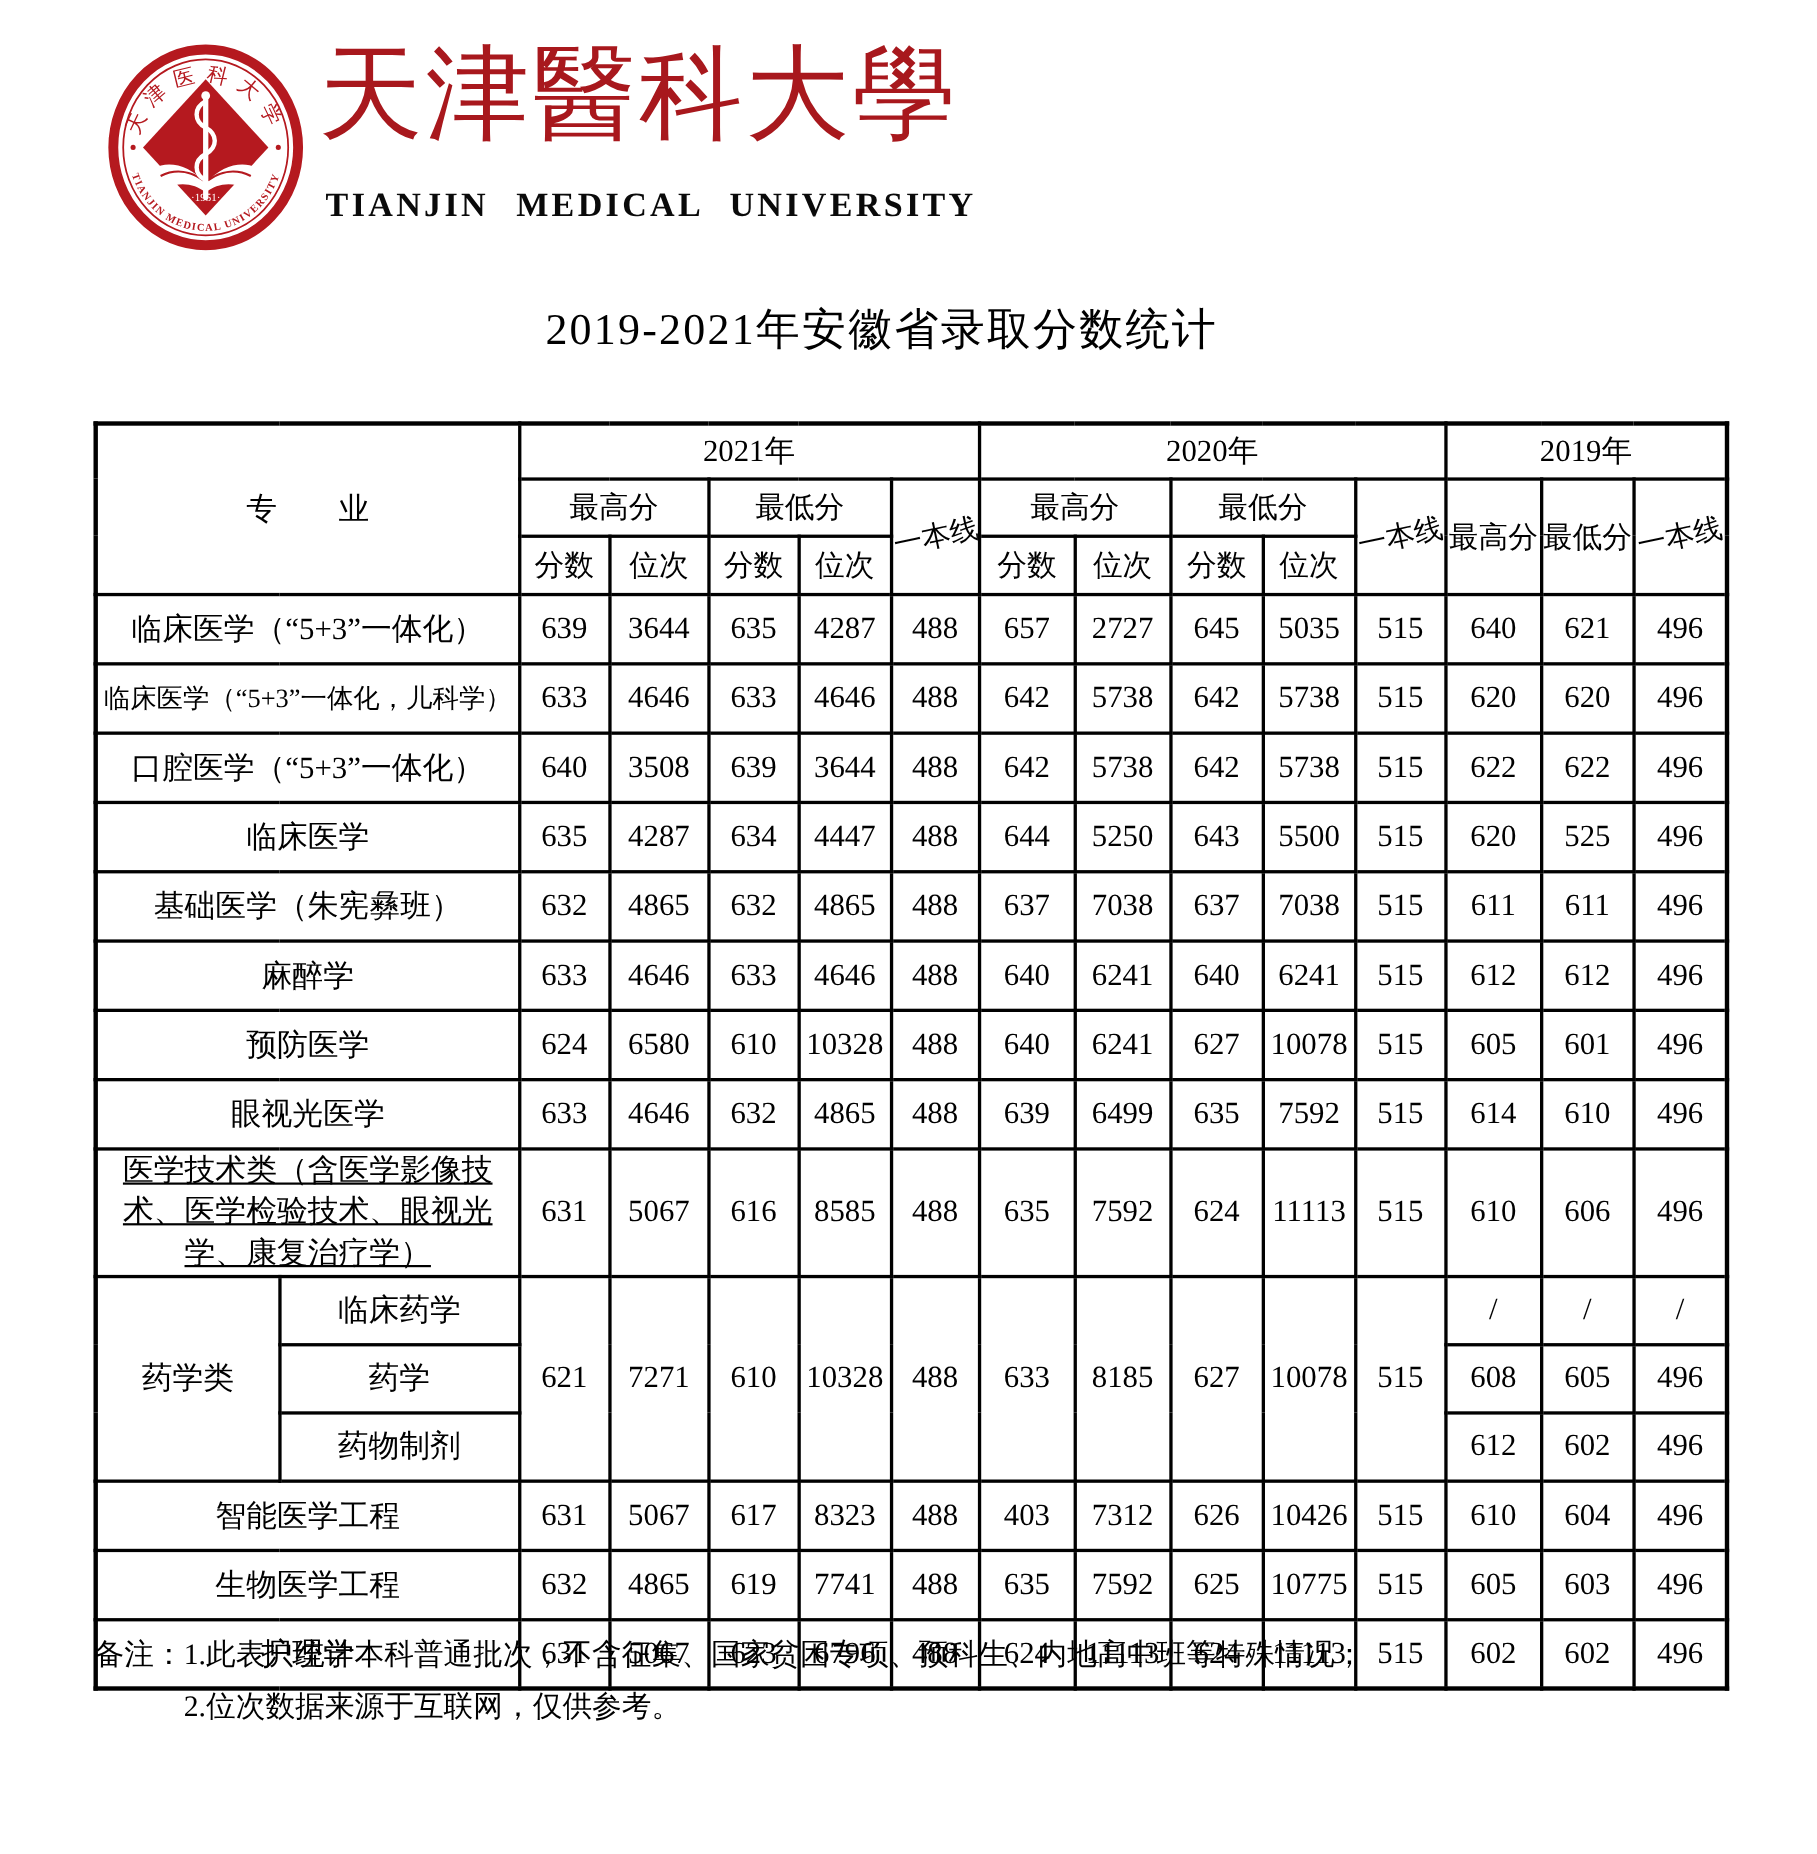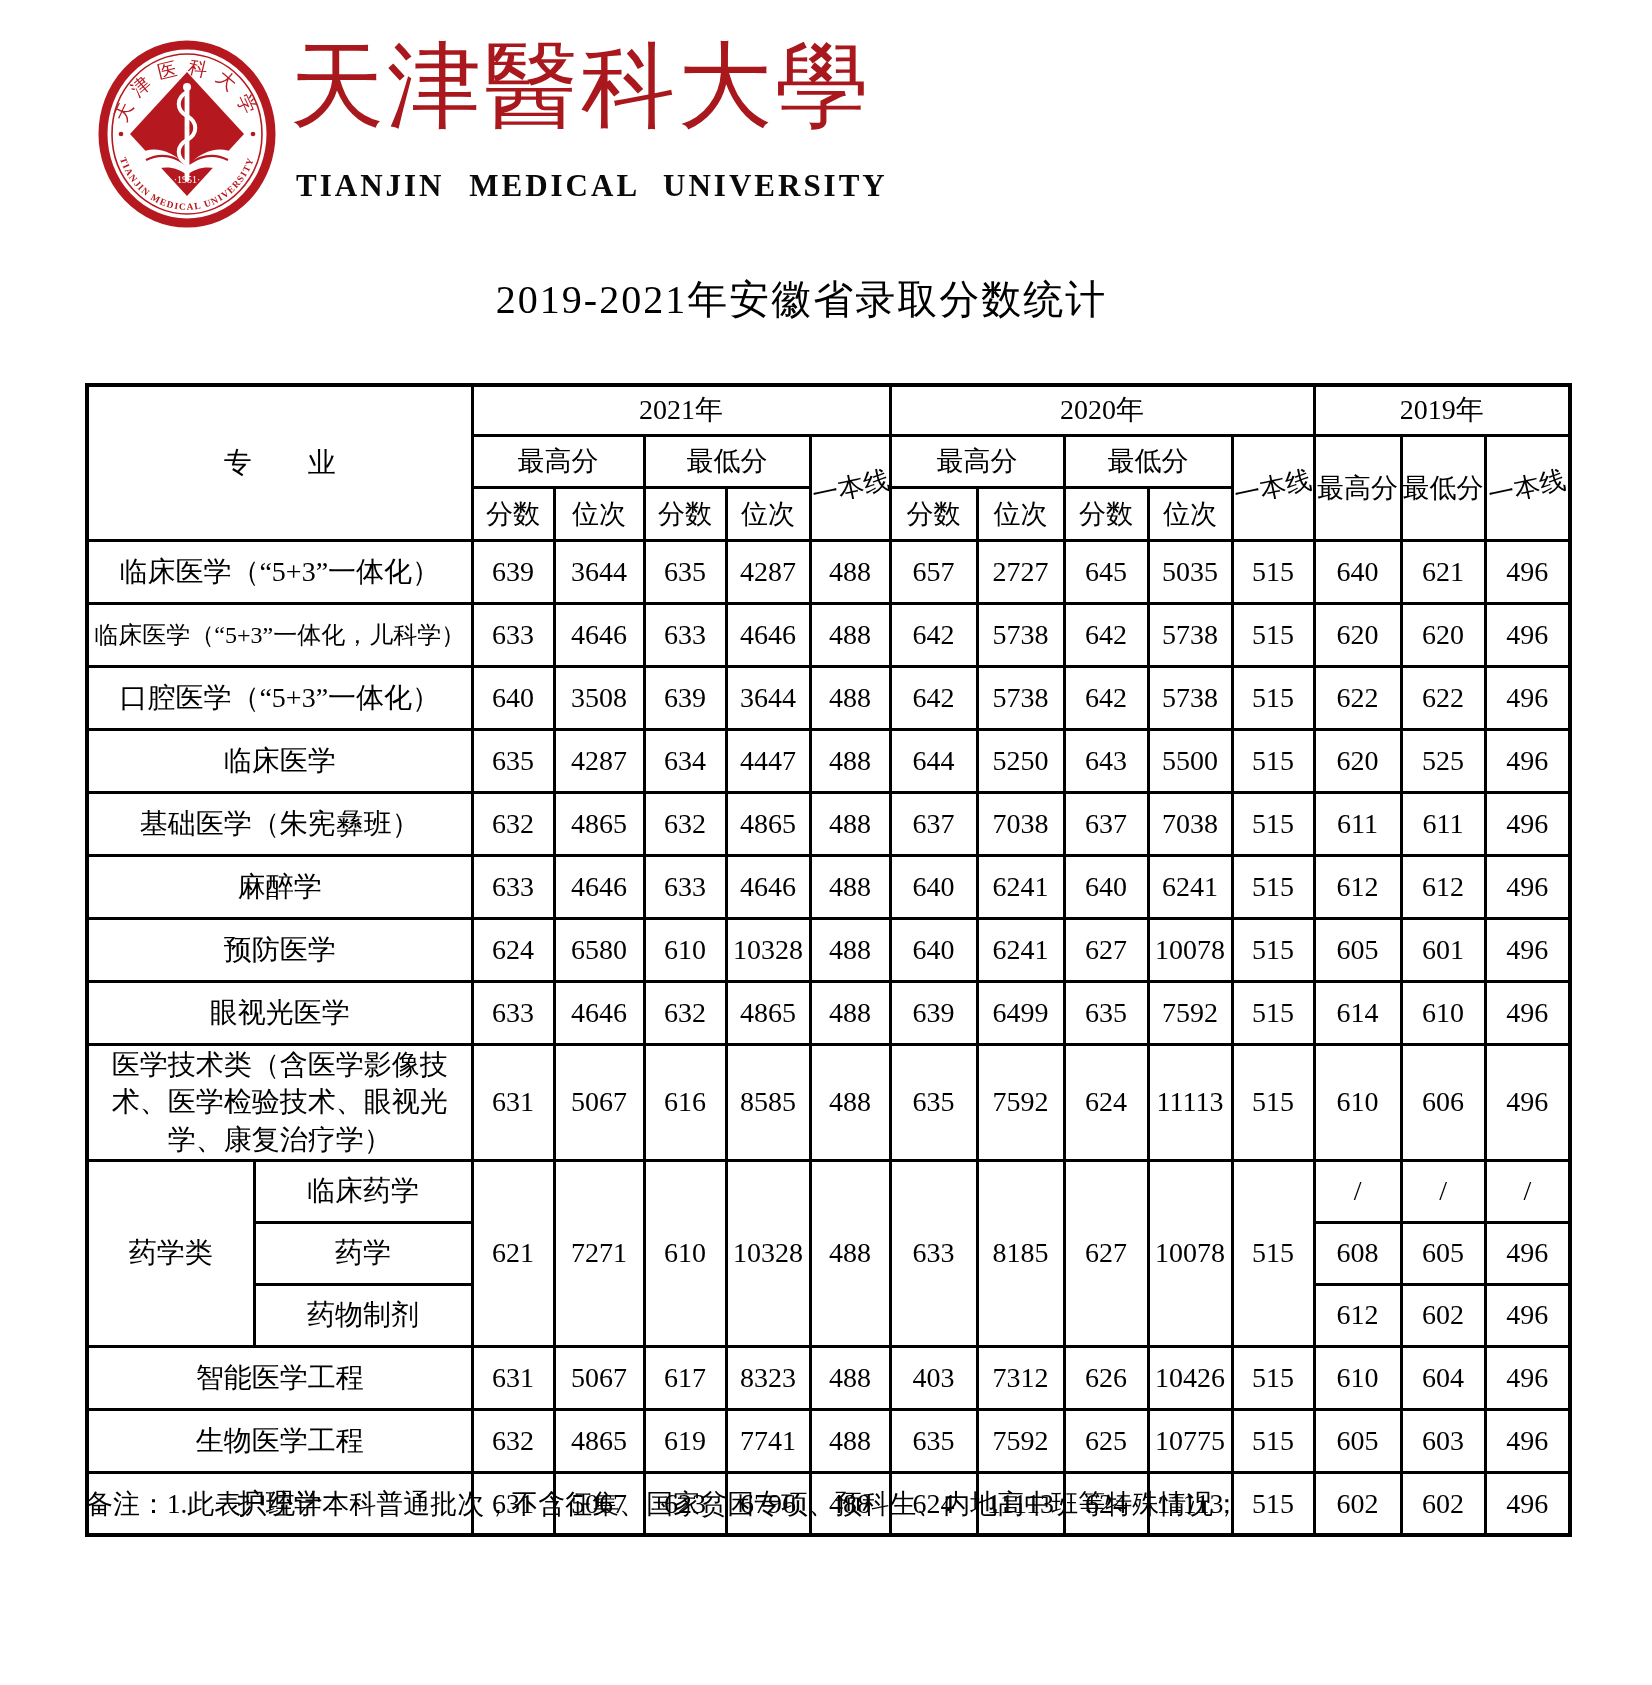--- a/index.html
+++ b/index.html
@@ -28,21 +28,21 @@
     border:3px solid #000; text-align:center; vertical-align:middle;
     font-weight:normal; padding:0; font-size:28px; overflow:hidden;
   }
   tr.h1 { height:50px; } tr.h1 th { font-size:28px; }
   tr.h2 { height:52px; } tr.h2 th { font-size:27px; }
   tr.h3 { height:53px; } tr.h3 th { font-size:27px; }
   tr.dr { height:63px; }
   tr.pr { height:62px; }
   .zh-head { font-size:31px; }
   .mj { text-align:left; padding-left:13px; font-size:26px; }
-  .mj-sm { text-align:left; padding-left:10px; padding-right:4px; font-size:23px; line-height:1.35; }
+  .mj-sm { text-align:left; padding-left:10px; padding-right:4px; font-size:23px; line-height:1.35;text-decoration:underline; }
   .sub-mj { text-align:left; padding-left:15px; font-size:26px;margin-top:11px; }
   .rot { display:inline-block; transform:rotate(-12deg); font-size:26px; white-space:nowrap; }
   .notes { position:absolute; left:86px; top:1488px; font-size:27px; line-height:1.25; }
   .notes .l1 { white-space:nowrap; }
   .notes .l2 { margin-top:13px; margin-left:81px; white-space:nowrap; }
 </style>
 </head>
 <body>
 
 <svg class="logo-svg" viewBox="0 0 178 188" aria-hidden="true">
@@ -343,13 +343,14 @@
     <td>515</td>
     <td>602</td>
     <td>602</td>
     <td>496</td>
   </tr>
 </tbody>
   </table>
 
 <div class="notes">
   <div class="l1">备注：1.此表只统计本科普通批次，不含征集、国家贫困专项、预科生、内地高中班等特殊情况；</div>
+  <div class="l2">2.位次数据来源于互联网，仅供参考。</div>
 </div>
 
 </body></html>

